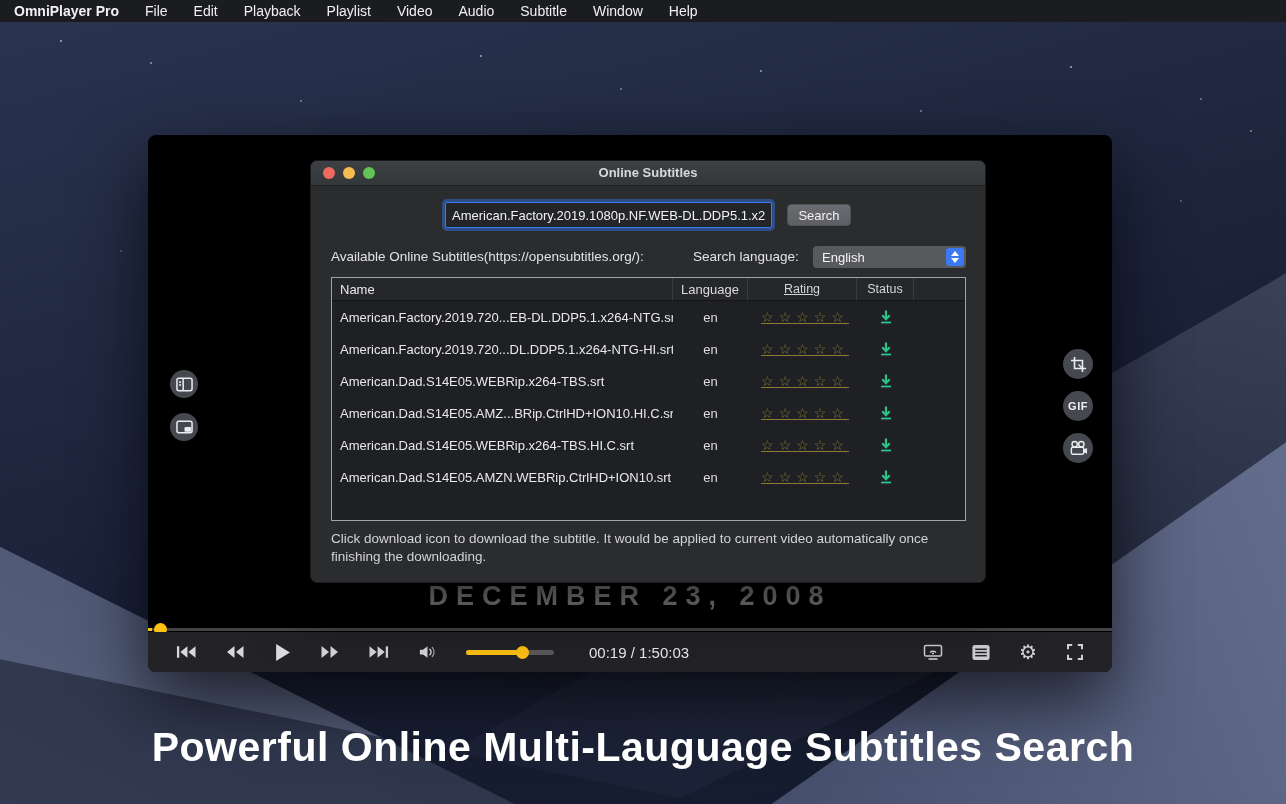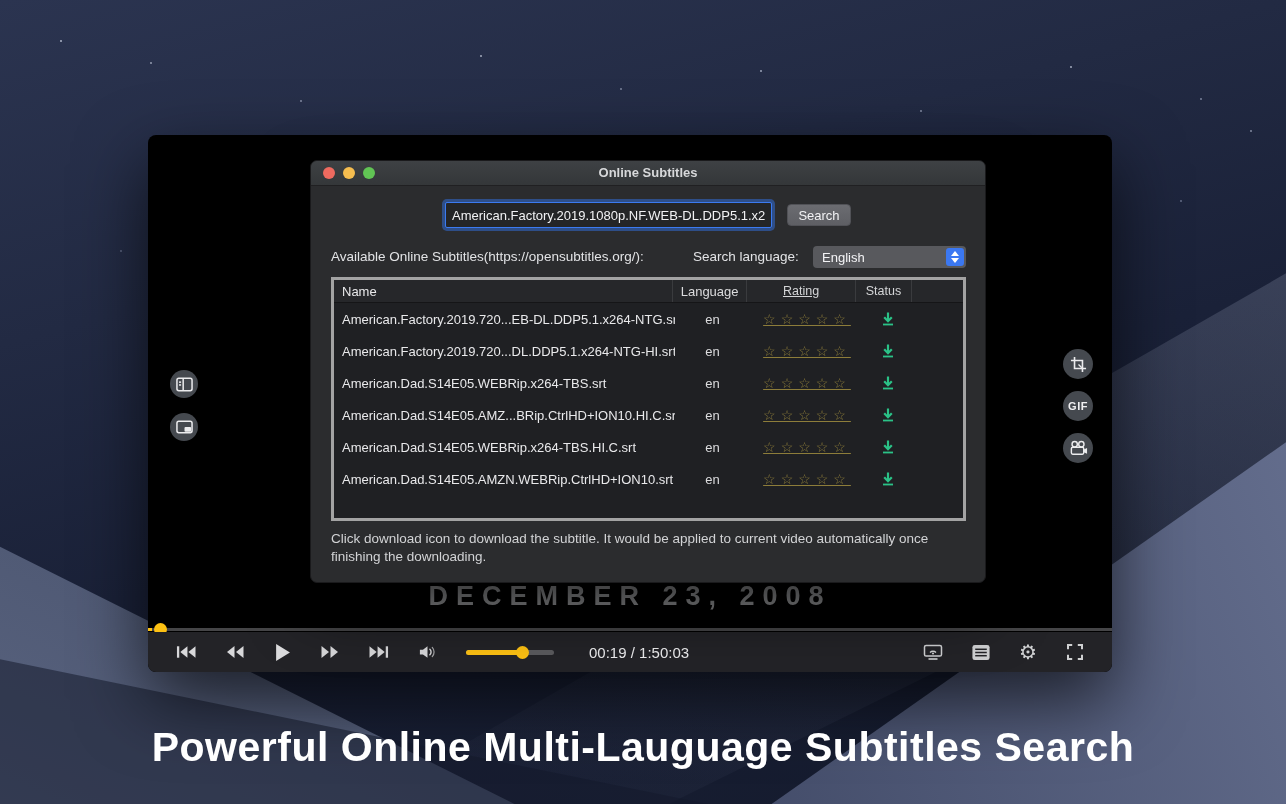--- a/index.html
+++ b/index.html
@@ -71,21 +71,21 @@
   .lbl-available{left:20px;top:88px;}
   .lbl-language{left:382px;top:88px;}
   .dlg-select{position:absolute;left:502px;top:85px;width:153px;height:22px;background:#58595d;border-radius:4px;
     display:flex;align-items:center;gap:16px;}
   .dlg-select .sel-text{flex:1;font-size:13px;color:#f4f4f6;padding-left:9px;}
   .sel-stepper{width:18px;height:18px;margin-right:2px;border-radius:3px;background:#3b78f2;
     display:flex;flex-direction:column;align-items:center;justify-content:center;gap:2px;}
   .sel-up{width:0;height:0;border-left:4px solid transparent;border-right:4px solid transparent;border-bottom:5px solid #fff;}
   .sel-down{width:0;height:0;border-left:4px solid transparent;border-right:4px solid transparent;border-top:5px solid #fff;}
   
-  .sub-table{position:absolute;left:20px;top:116px;width:635px;height:244px;background:#1f2023;border:3px solid #a3a3a3;}
+  .sub-table{position:absolute;left:20px;top:116px;width:635px;height:244px;background:#1f2023;border:1px solid #a3a3a3;}
   .st-header{display:flex;height:23px;background:#26272a;border-bottom:1px solid #151517;align-items:center;}
   .st-hcell{font-size:12.5px;color:#d4d5d7;border-right:1px solid #3a3b3e;height:100%;display:flex;align-items:center;justify-content:center;}
   .st-hcell.name{justify-content:flex-start;padding-left:8px;}
   .st-row{display:flex;height:32px;align-items:center;}
   .st-cell{display:flex;align-items:center;justify-content:center;height:100%;}
   .col-name{width:341px;justify-content:flex-start;padding-left:8px;font-size:13px;color:#e9e9eb;white-space:nowrap;overflow:hidden;}
   .col-lang{width:75px;font-size:13px;color:#dcdcde;}
   .col-rating{width:109px;font-size:14px;color:#8d7d3a;letter-spacing:5px;padding-left:5px;text-decoration:underline;}
   .col-status{width:57px;}
   .col-extra{width:51px;}
@@ -98,20 +98,32 @@
 </head>
 <body>
 
 <div class="screen">
   <div class="wp-layer wp-swath-mid"></div>
   <div class="wp-layer wp-swath-left"></div>
   <div class="wp-layer wp-swath-right"></div>
   <div class="wp-layer wp-ridge"></div>
   <div class="wp-stars"></div>
 
+  <div class="menubar">
+    <span class="app-name">OmniPlayer Pro</span>
+    <span>File</span>
+    <span>Edit</span>
+    <span>Playback</span>
+    <span>Playlist</span>
+    <span>Video</span>
+    <span>Audio</span>
+    <span>Subtitle</span>
+    <span>Window</span>
+    <span>Help</span>
+  </div>
 
   <div class="player-window">
     <div class="video-area"></div>
     <div class="video-caption">DECEMBER 23, 2008</div>
 
     <div class="progress-track">
       <div class="progress-fill" style="width: 0.4%;"></div>
       <div class="progress-knob" style="left: calc(0.4% + 2px);"></div>
     </div>
 

